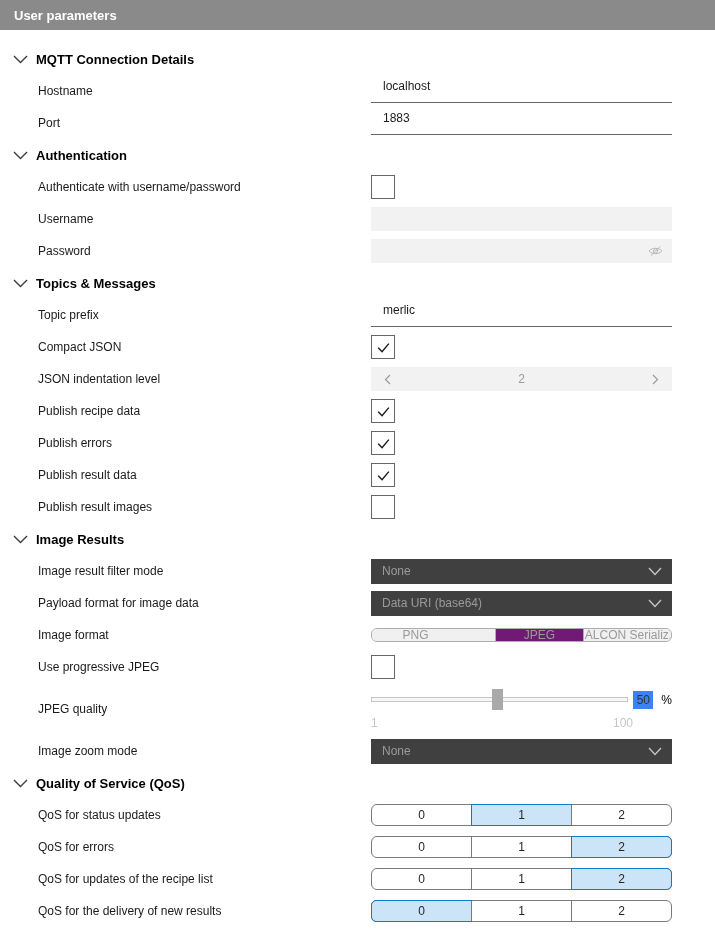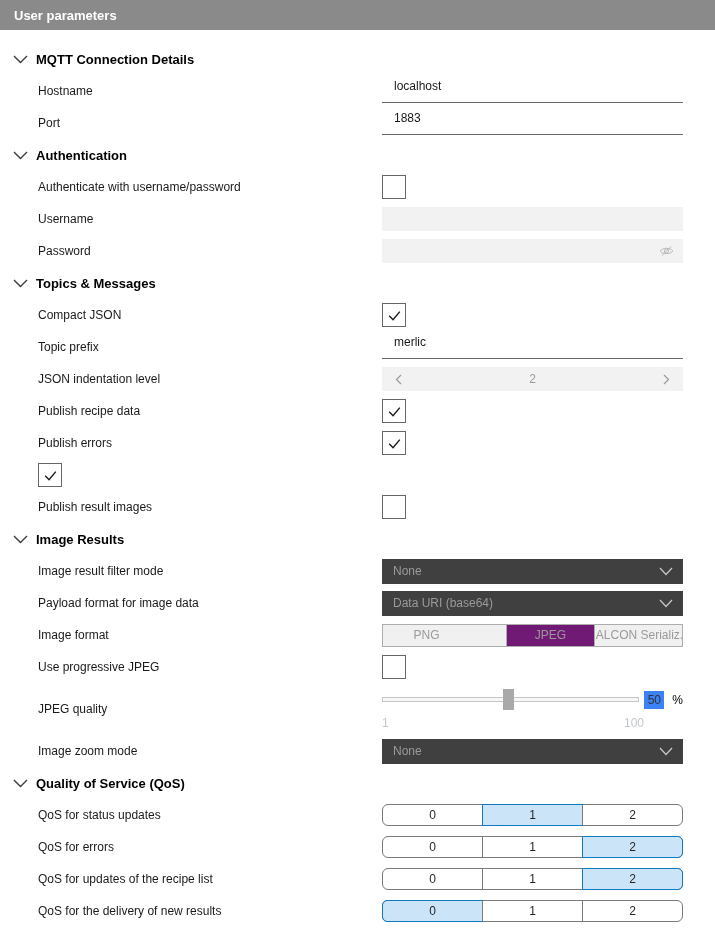--- a/index.html
+++ b/index.html
@@ -10,21 +10,21 @@
               padding-left:14px; }
   .titlebar span { color:#ffffff; font-size:13px; font-weight:bold; }
 
   .content { padding-top:13px; }
 
   .sec-header { height:32px; display:flex; align-items:center; padding-left:13px; }
   .sec-header .chev { margin-right:8px; display:block; }
   .sec-title { font-size:13px; font-weight:bold; color:#000;text-align:center; }
 
   .row { height:32px; display:flex; align-items:center;
-         padding-left:38px; padding-right:32px; }
+         padding-left:38px; padding-right:43px; }
   .row.tall { height:52px; }
   .label { flex:1; font-size:12px; color:#1a1a1a; padding-right:8px; }
   .ctrl { width:301px; flex-shrink:0; display:flex; align-items:center; }
 
   
   .uinput { width:100%; height:24px; display:flex; align-items:flex-start;
             padding-left:12px; border-bottom:1px solid #666666;
             font-size:12px; color:#1a1a1a; }
 
   
@@ -41,22 +41,22 @@
              align-items:center; justify-content:space-between; padding:0 11px; }
   .spinner .spin-val { font-size:12px; color:#9a9a9a; }
 
   
   .dropdown { width:100%; height:25px; background:#404040; display:flex;
               align-items:center; padding:0 10px 0 11px;
               justify-content:space-between; }
   .dropdown .dd-text { font-size:12px; color:#9a9a9a; }
 
   
-  .fseg { width:100%; height:23px; display:flex; border:1px solid #adadad;
-          border-radius:0; overflow:hidden; background:#f0f0f0; }
+  .fseg { width:100%; height:14px; display:flex; border:1px solid #adadad;
+          border-radius:6px; overflow:hidden; background:#f0f0f0; }
   .fseg-item { flex:1; display:flex; align-items:center; justify-content:center;
                font-size:12px; color:#9a9a9a; background:#f0f0f0;
                white-space:nowrap; overflow:hidden; min-width:0; }
   .fseg-item + .fseg-item { border-left:1px solid #adadad; }
   .fseg-item.selected { background:#701a75;margin-left:36px; }
 
   
   .slider-block { width:100%; }
   .slider-top { display:flex; align-items:center; height:28px; }
   .track-wrap { flex:1; position:relative; height:28px; }
@@ -155,40 +155,40 @@
   </div>
 
   <div class="sec-header">
     <svg class="chev" width="15" height="9" viewBox="0 0 15 9">
         <path d="M1 1 L7.5 7.6 L14 1" fill="none" stroke="#3c3c3c" stroke-width="1.4"></path>
       </svg>
     <span class="sec-title">Topics &amp; Messages</span>
   </div>
 
   <div class="row">
+    <span class="label">Topic prefix</span>
+    <div class="ctrl">
+      <div class="uinput">
+        <span>merlic</span>
+      </div>
+    </div>
+  </div>
+
+  <div class="row">
     <span class="label">Compact JSON</span>
     <div class="ctrl">
       <div class="checkbox">
         <svg width="17" height="17" viewBox="0 0 24 24">
             <path d="M4.5 12.5 L10 18 L19.5 6.5" fill="none" stroke="#1a1a1a" stroke-width="2"></path>
           </svg>
       </div>
     </div>
   </div>
 
   <div class="row">
-    <span class="label">Topic prefix</span>
-    <div class="ctrl">
-      <div class="uinput">
-        <span>merlic</span>
-      </div>
-    </div>
-  </div>
-
-  <div class="row">
     <span class="label">JSON indentation level</span>
     <div class="ctrl">
       <div class="spinner">
         <svg width="11" height="13" viewBox="0 0 11 13">
             <path d="M8 2 L3.5 6.5 L8 11" fill="none" stroke="#9a9a9a" stroke-width="1.2"></path>
           </svg>
         <span class="spin-val">2</span>
         <svg width="11" height="13" viewBox="0 0 11 13">
             <path d="M3 2 L7.5 6.5 L3 11" fill="none" stroke="#9a9a9a" stroke-width="1.2"></path>
           </svg>
@@ -212,20 +212,21 @@
     <div class="ctrl">
       <div class="checkbox">
         <svg width="17" height="17" viewBox="0 0 24 24">
             <path d="M4.5 12.5 L10 18 L19.5 6.5" fill="none" stroke="#1a1a1a" stroke-width="2"></path>
           </svg>
       </div>
     </div>
   </div>
 
   <div class="row">
+    <span class="label">Publish result data</span>
     <div class="ctrl">
       <div class="checkbox">
         <svg width="17" height="17" viewBox="0 0 24 24">
             <path d="M4.5 12.5 L10 18 L19.5 6.5" fill="none" stroke="#1a1a1a" stroke-width="2"></path>
           </svg>
       </div>
     </div>
   </div>
 
   <div class="row">

